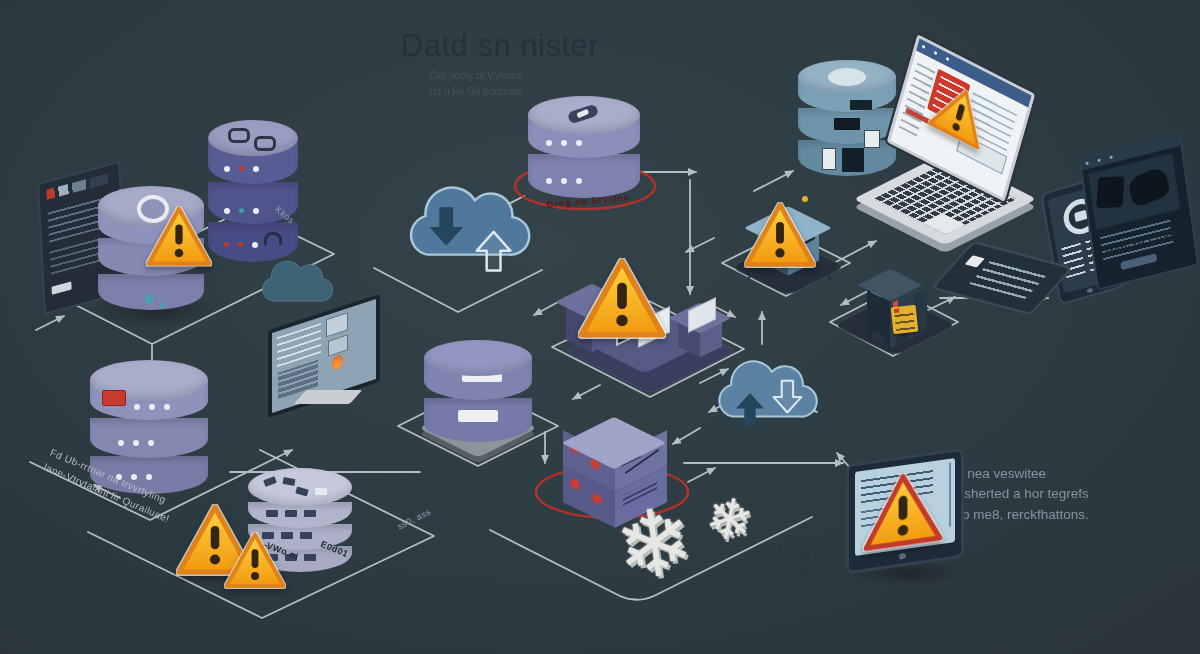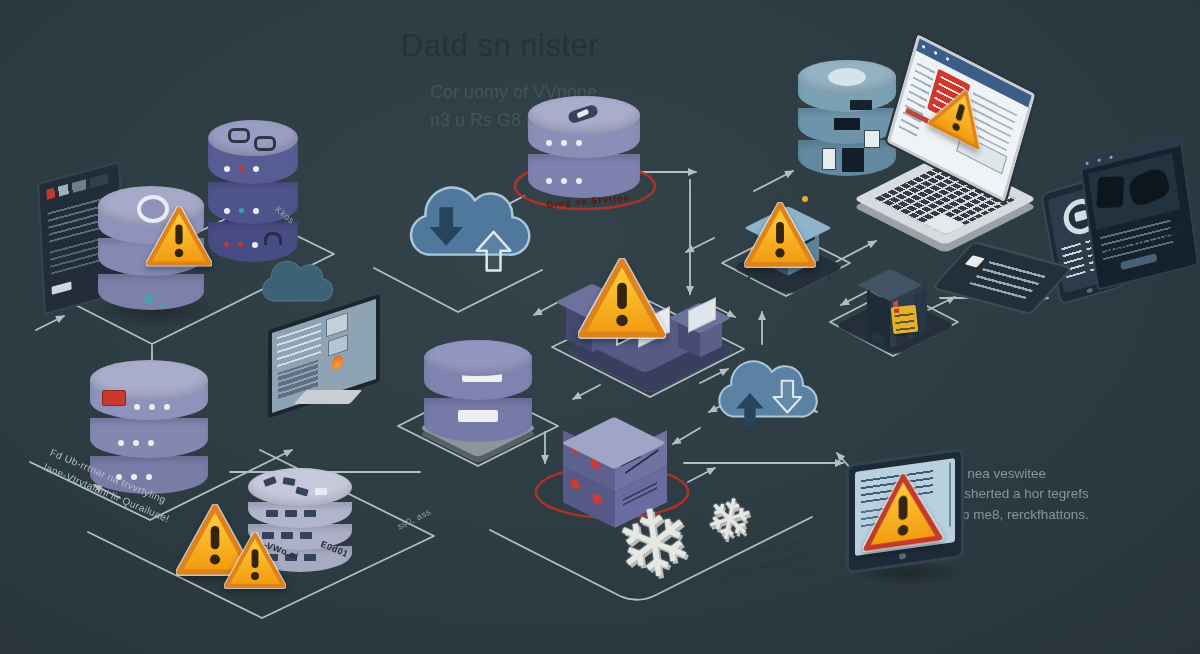--- a/index.html
+++ b/index.html
@@ -21,21 +21,21 @@
   .faceL{position:absolute;transform:skewY(26deg);}
   .faceR{position:absolute;transform:skewY(-26deg);}
   .plat{position:absolute;transform:scaleY(.5) rotate(45deg);background:#242f3a;border:1px solid #3c4955;border-radius:12px;}
   .soft{position:absolute;background:radial-gradient(ellipse at 50% 50%,rgba(0,0,0,.30),rgba(0,0,0,0) 70%);}
   .warn{position:absolute;color:#e0821a;filter:drop-shadow(0 3px 3px rgba(0,0,0,.35));}
   .warn.red{color:#c23b2a;}
   .lineblock{position:absolute;background-image:repeating-linear-gradient(0deg,var(--lc,#5a6e7c) 0 2px,transparent 2px 7px);}
   .rlabel{position:absolute;color:#b4bfc3;font-size:10px;letter-spacing:.4px;white-space:nowrap;}
   .dklabel{position:absolute;color:#1f282f;font-size:9px;font-weight:bold;letter-spacing:.5px;white-space:nowrap;}
   .title-h{position:absolute;left:350px;top:28px;width:300px;text-align:center;color:#25323b;font-size:31px;font-weight:500;letter-spacing:.5px;}
-  .title-s{position:absolute;left:430px;top:79px;color:#44545d;font-size:18px;line-height:1.55;}
+  .title-s{position:absolute;left:430px;top:68px;color:#44545d;font-size:10px;line-height:1.55;}
   .panel-h{position:absolute;left:943px;top:424px;color:#232f3a;font-size:28px;font-weight:bold;letter-spacing:.3px;}
   .panel-b{position:absolute;left:944px;top:464px;width:240px;color:#8795a0;font-size:13.5px;line-height:1.5;}
   .snowcap{position:absolute;left:672px;top:550px;width:140px;transform:rotate(-14deg);color:#2a363f;font-size:10px;font-style:italic;text-align:right;line-height:1.45;}
   .snow{position:absolute;color:#e6e6e3;text-shadow:2px 3px 0 #b9bcb9,0 0 2px #ffffff;line-height:1;}
   .keys{position:absolute;inset:14px;border-radius:4px;
     background-image:repeating-linear-gradient(0deg,rgba(213,218,222,1) 0 2px,transparent 2px 9px),
                      repeating-linear-gradient(90deg,#343b43 0 9px,#d5dade 9px 12px);}
 </style>
 </head>
 <body>

